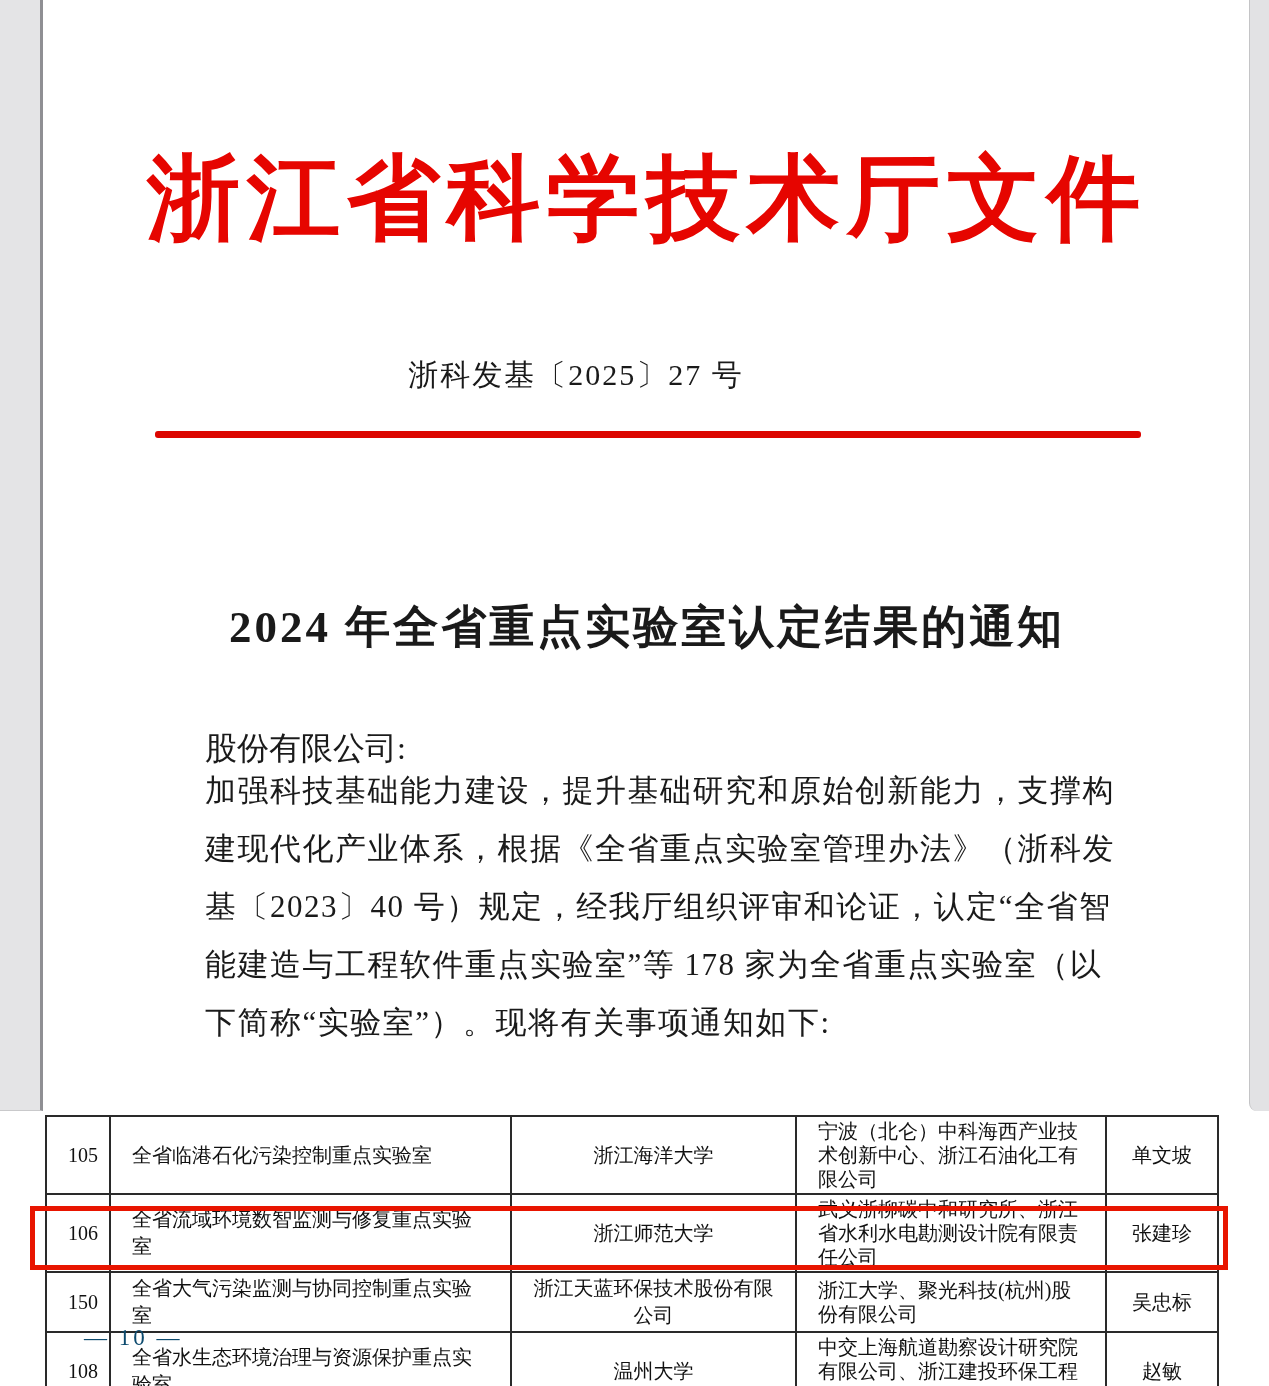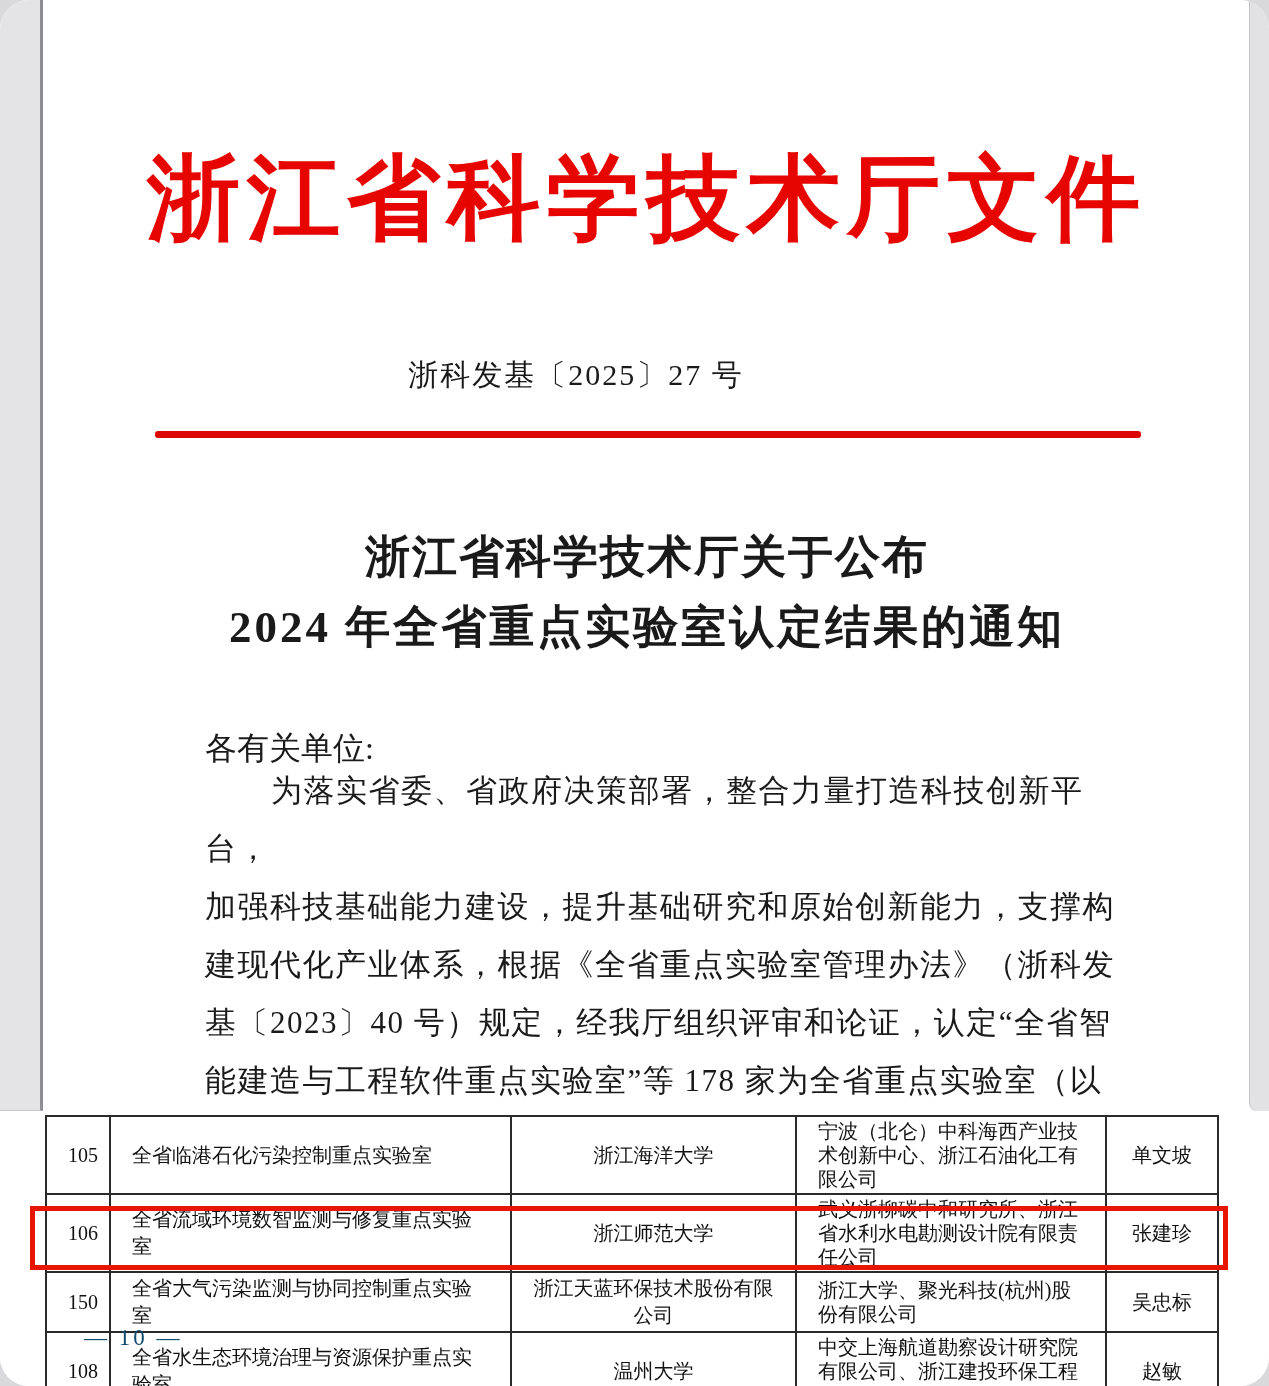--- a/index.html
+++ b/index.html
@@ -1,21 +1,20 @@
 <!DOCTYPE html>
 <html><head>
 <meta charset="utf-8">
 <style>
   html,body{margin:0;padding:0;background:#d9d9db;}
   .canvas{
     position:relative;width:1269px;height:1386px;margin:0 auto;
     background:#ffffff;overflow:hidden;
     font-family:"Liberation Serif","DejaVu Serif",serif;
     color:#1a1a1a;
-    border-radius:29px;
   }
   
   .edge-left{position:absolute;left:0;top:0;width:43px;height:1111px;
     background:#e4e4e6;border-right:3px solid #8f8f93;box-sizing:border-box;
     border-bottom:1px solid #c9c9cb;}
   .edge-right{position:absolute;left:1249px;top:0;width:20px;height:1111px;
     background:#e2e2e4;border-left:1px solid #c4c4c6;box-sizing:border-box;
     border-bottom-left-radius:8px;}
   .scroll-thumb{position:absolute;left:1253px;top:1114px;width:14px;height:36px;
     background:#c9c9cb;border-radius:7px;}
@@ -65,27 +64,25 @@
   <div class="edge-left"></div>
   <div class="edge-right"></div>
   <div class="scroll-thumb"></div>
 
   <div class="letterhead">浙江省科学技术厅文件</div>
 
   <div class="doc-number">浙科发基〔2025〕27 号</div>
 
   <div class="red-rule"></div>
 
-  <div class="notice-title nt1">浙江省科学技术厅关于公布</div>
   <div class="notice-title nt2">2024 年全省重点实验室认定结果的通知</div>
 
-  <div class="salutation">各有关单位:</div>
+  <div class="salutation">股份有限公司:</div>
 
   <div class="body-text">
-      <div class="indent">为落实省委、省政府决策部署，整合力量打造科技创新平台，</div>
       <div>加强科技基础能力建设，提升基础研究和原始创新能力，支撑构</div>
       <div>建现代化产业体系，根据《全省重点实验室管理办法》（浙科发</div>
       <div>基〔2023〕40 号）规定，经我厅组织评审和论证，认定“全省智</div>
       <div>能建造与工程软件重点实验室”等 178 家为全省重点实验室（以</div>
       <div>下简称“实验室”）。现将有关事项通知如下:</div>
     </div>
 
   <div class="table-section">
     <table class="labs">
       <colgroup>

